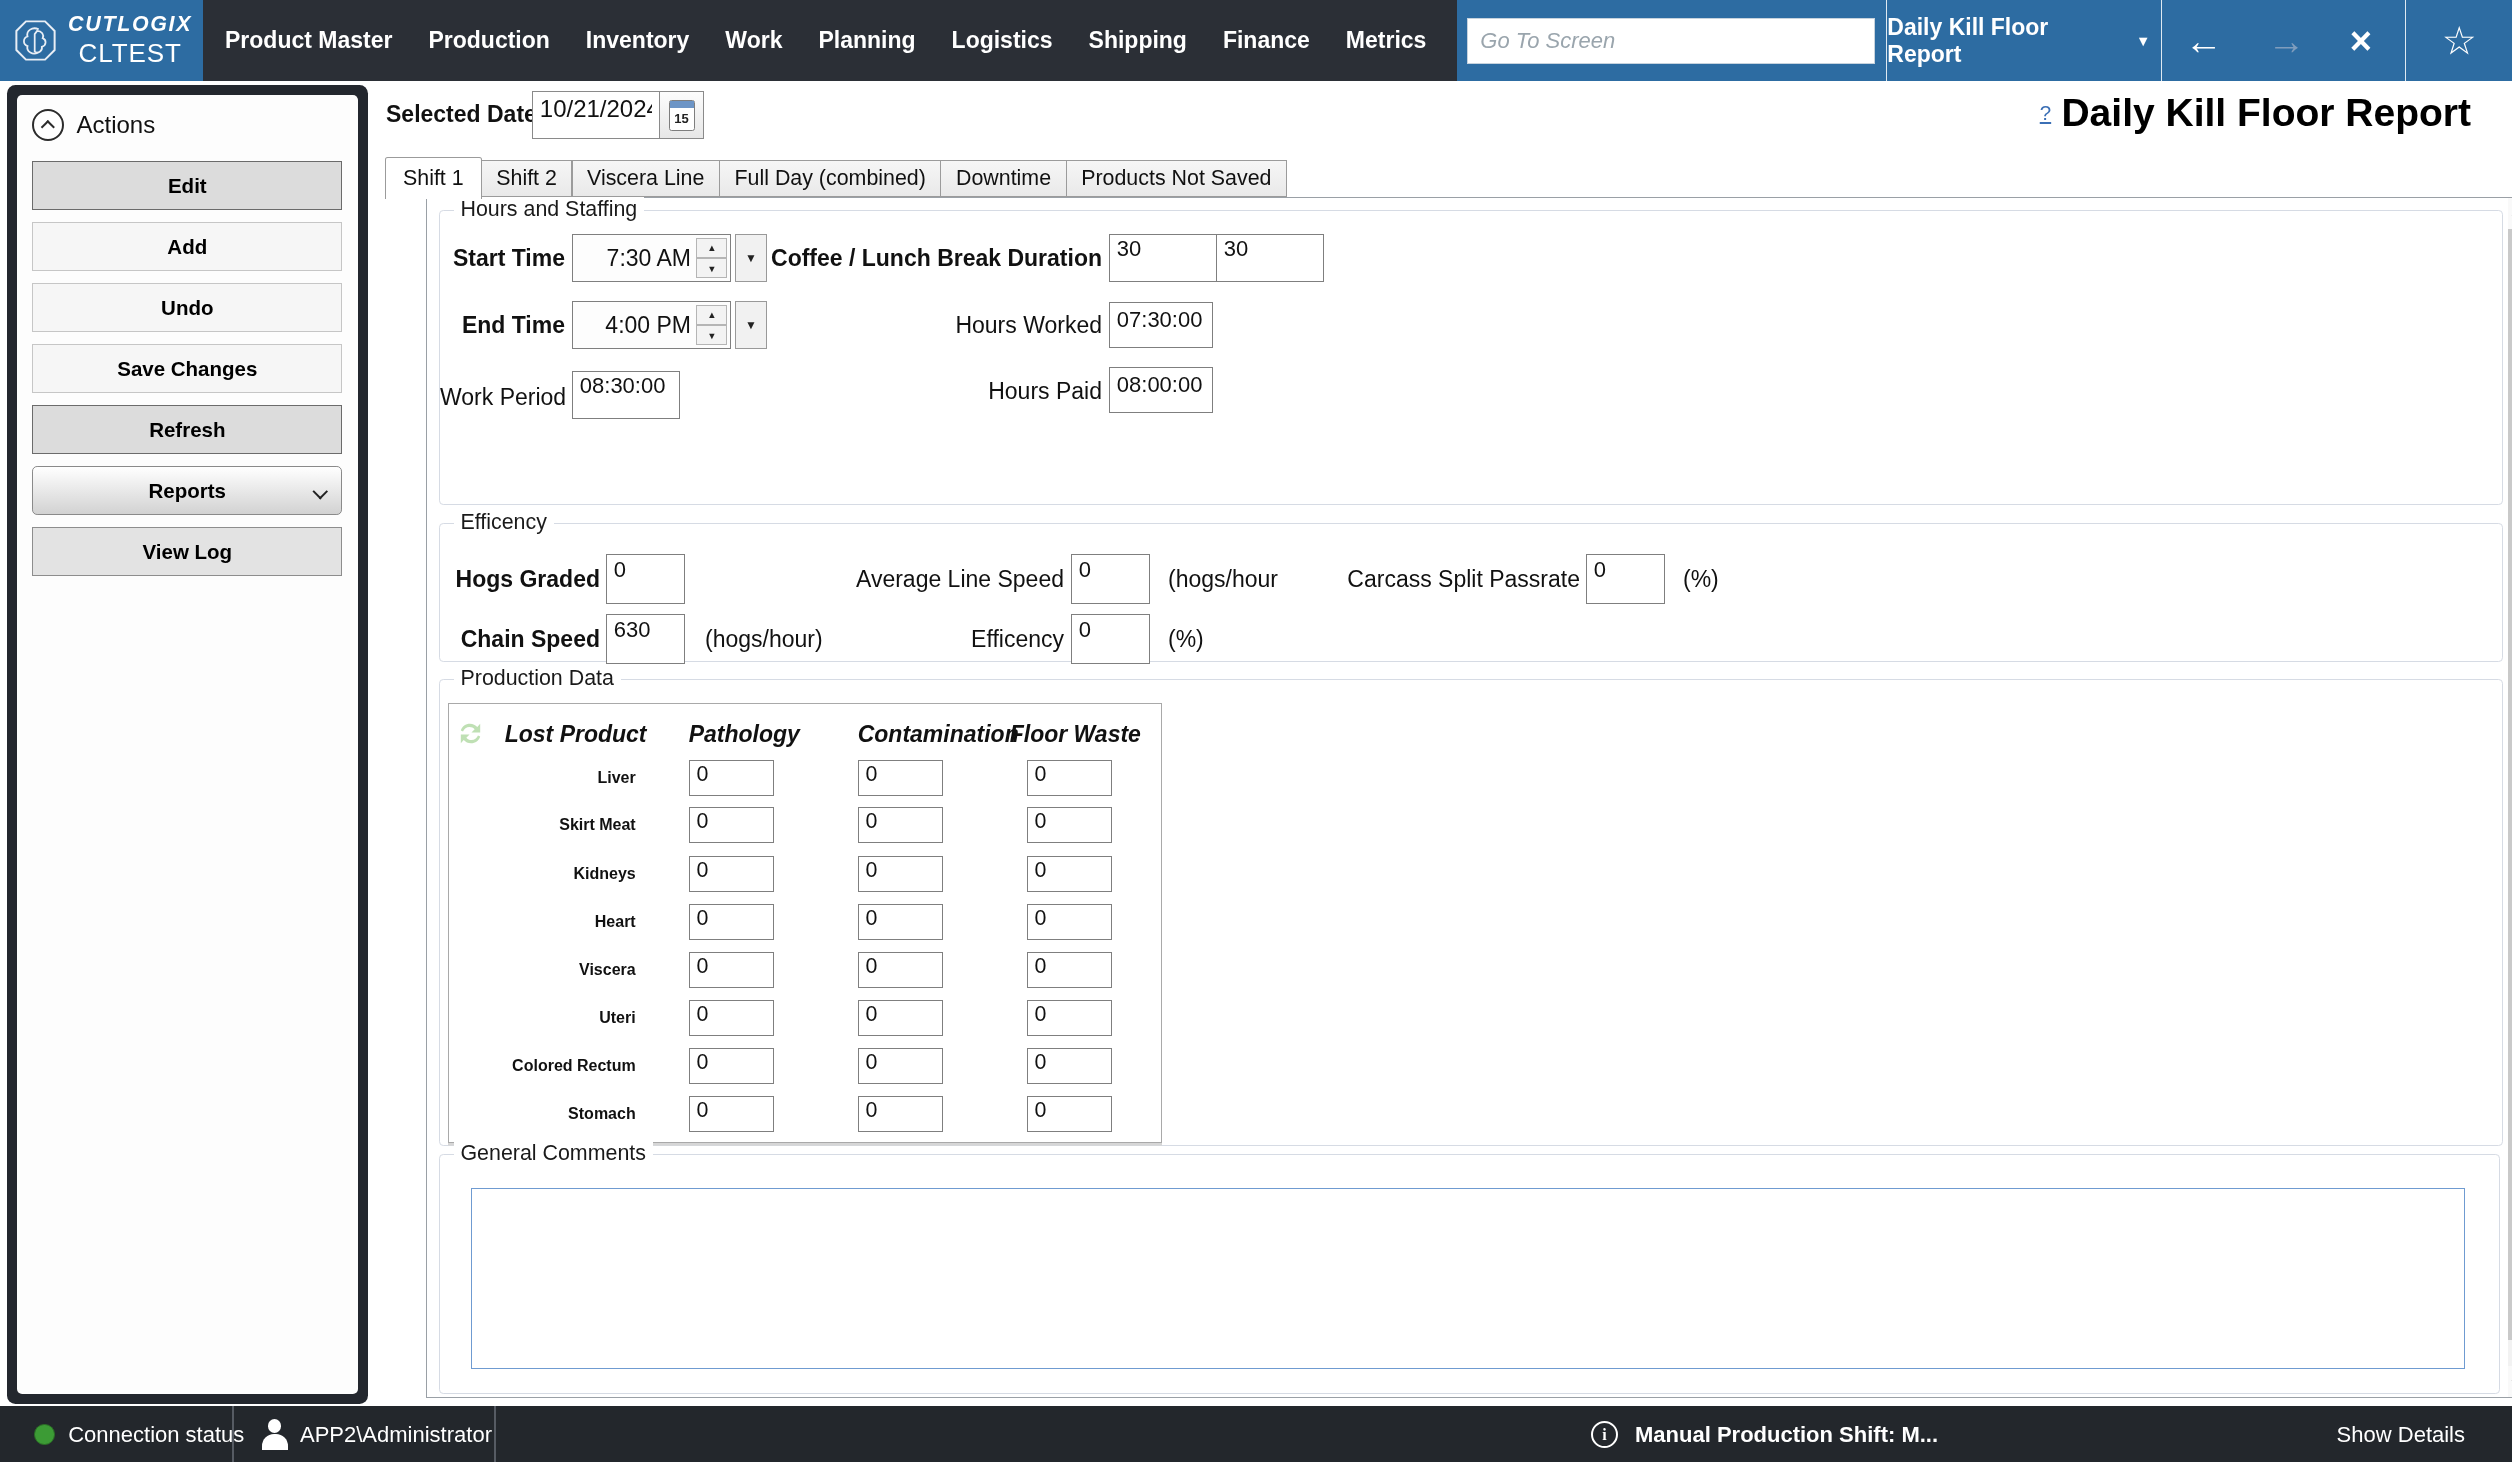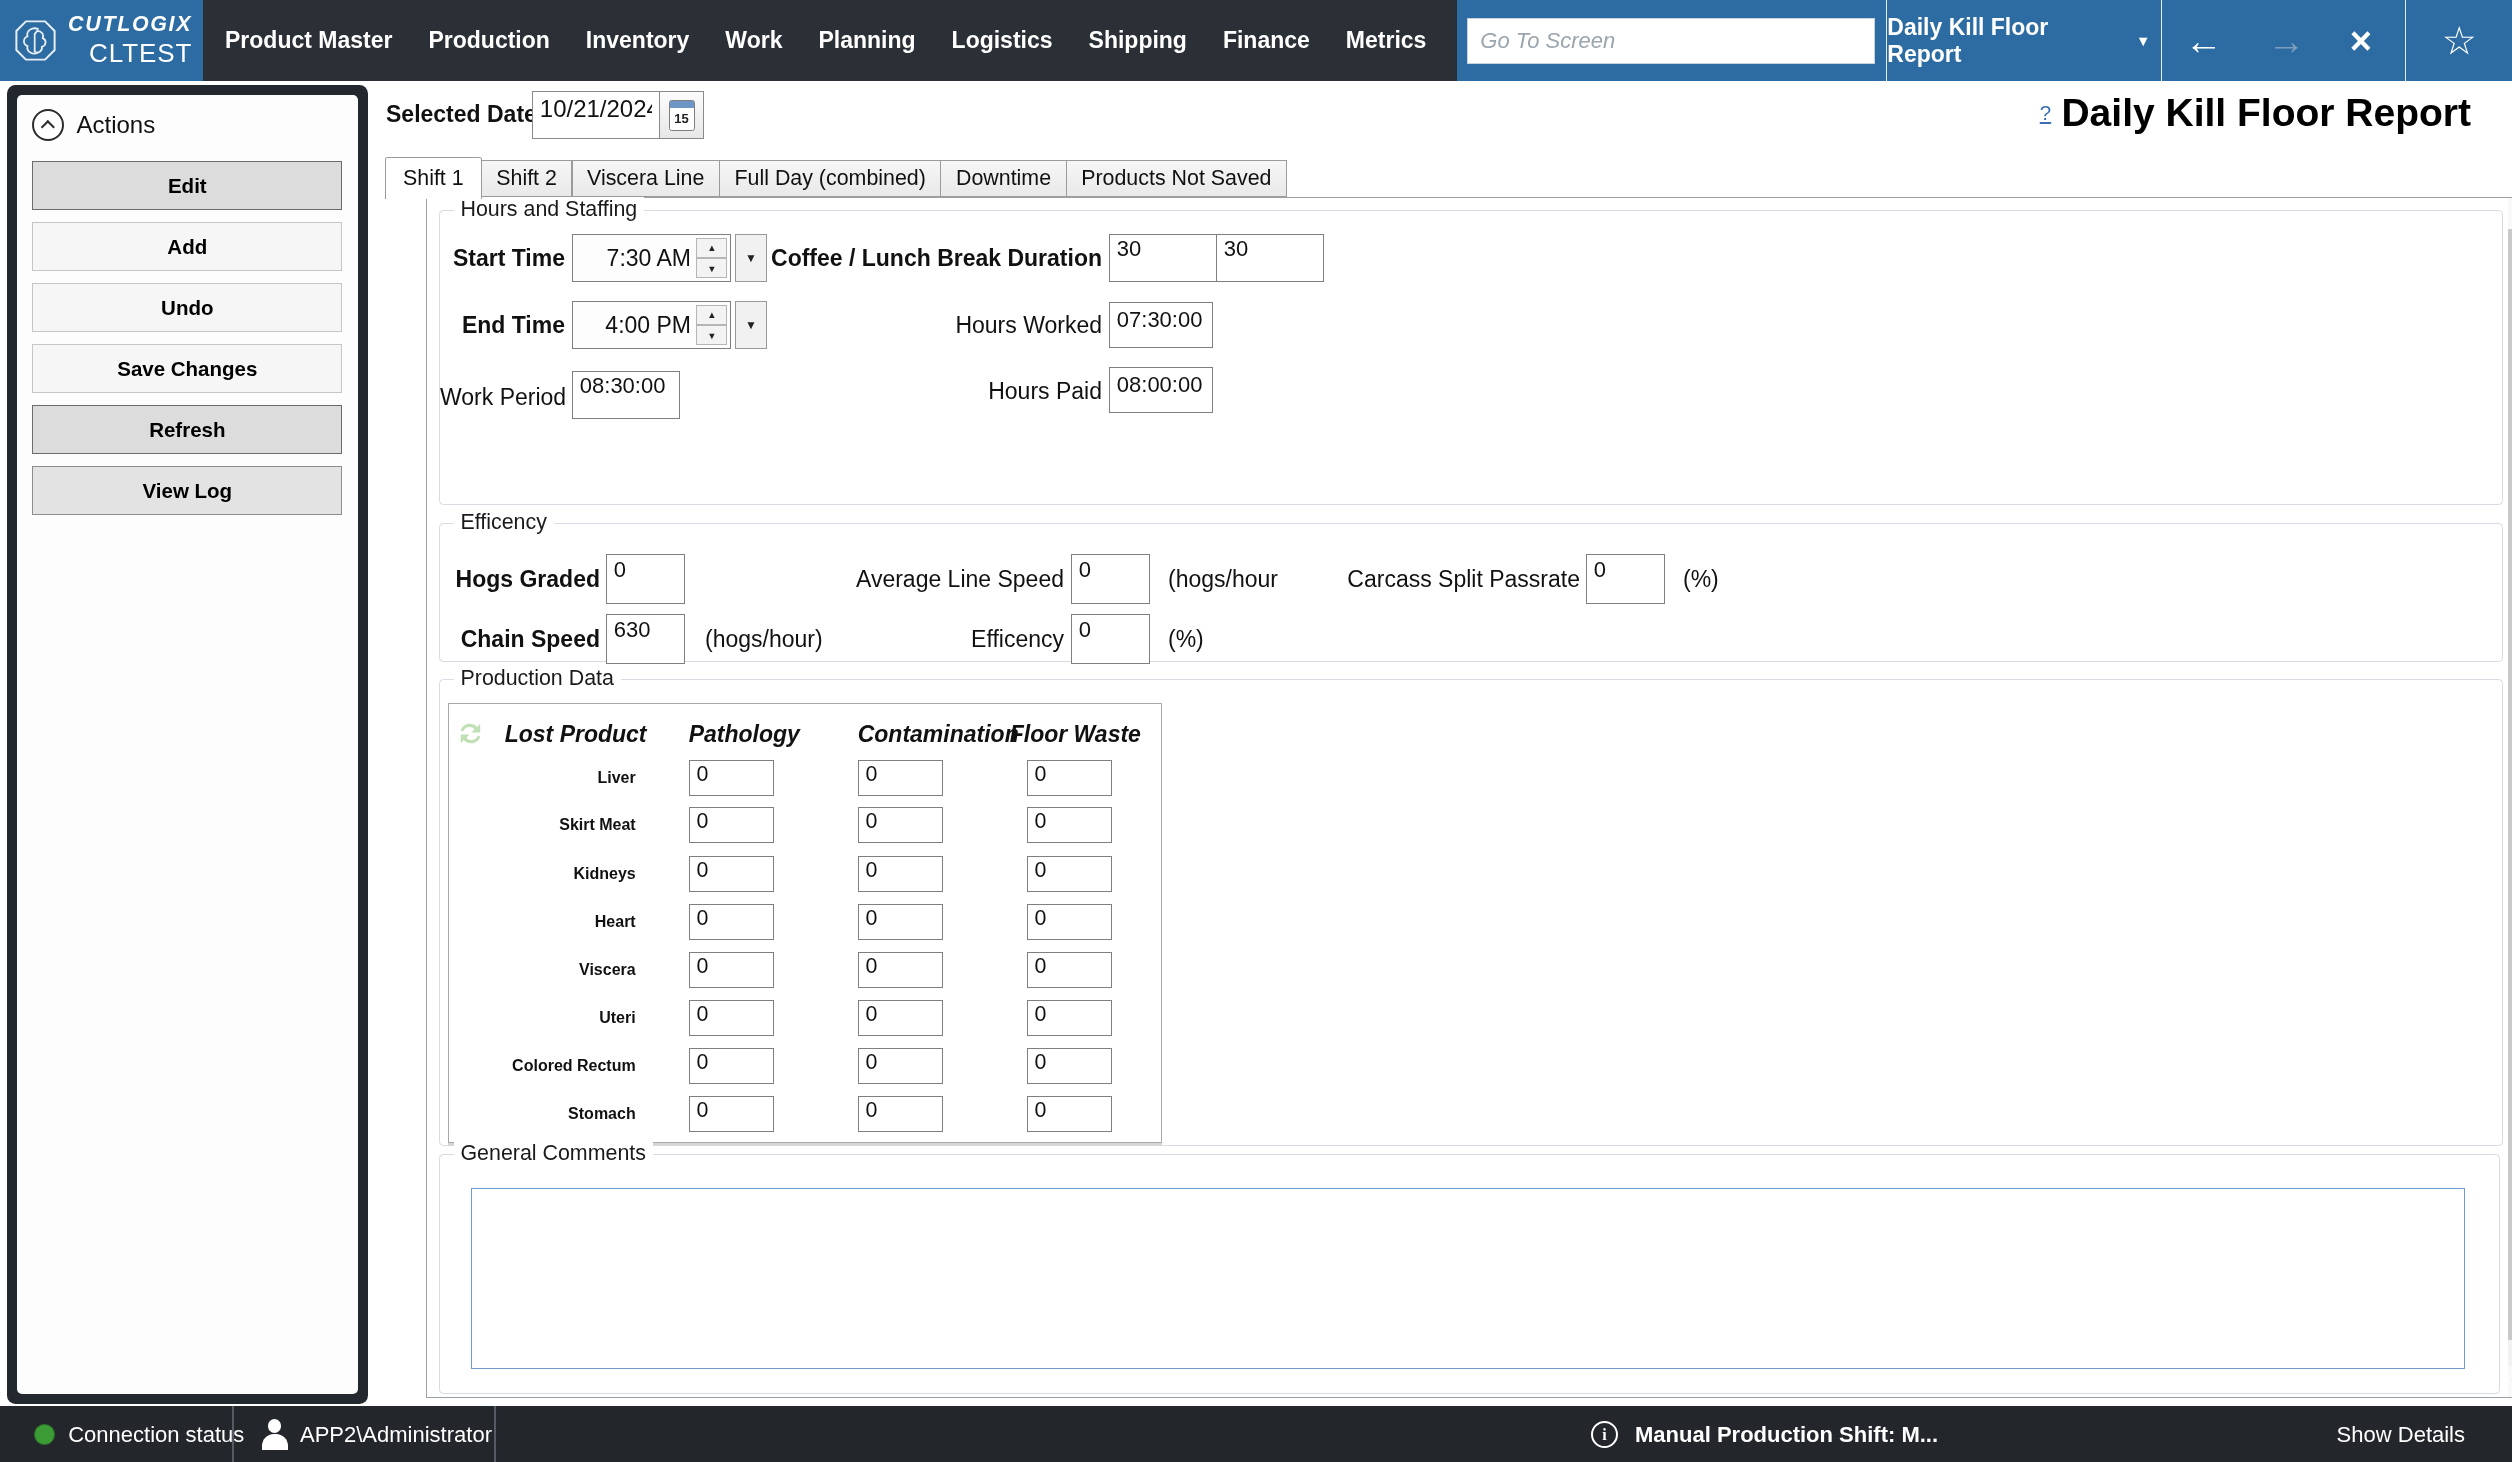--- a/index.html
+++ b/index.html
@@ -3,21 +3,21 @@
 <meta charset="utf-8">
 <style>
   html,body{margin:0;padding:0;background:#fff;}
   body{width:2512px;height:1463px;overflow:hidden;font-family:"Liberation Sans","DejaVu Sans",sans-serif;color:#111;}
   #app{position:relative;width:2512px;height:1463px;background:#fff;}
 
   
   .topbar{position:absolute;left:0;top:0;width:2512px;height:81px;background:#2b2f36;}
   .brand{position:absolute;left:0;top:0;width:203px;height:81px;background:#2d6ca2;display:flex;align-items:center;}
   .brand-icon{margin-left:10.3px;width:51px;height:53px;flex:0 0 auto;}
-  .brand-text{margin-left:6.8px;display:flex;flex-direction:column;align-items:flex-end;}
+  .brand-text{margin-left:6.8px;display:flex;flex-direction:column;align-items:center;}
   .brand-name{color:#fff;font-size:21.4px;font-weight:bold;font-style:italic;letter-spacing:1.7px;}
   .brand-env{color:#fff;font-size:26px;margin-top:1.7px;letter-spacing:0.9px;}
   .menu{position:absolute;left:207px;top:0;height:81px;display:flex;align-items:center;}
   .menu-item{color:#fff;font-weight:bold;font-size:23px;padding:0 18px;white-space:nowrap;cursor:default;}
   .top-right{position:absolute;left:1457px;top:0;width:1055px;height:81px;background:#2d6ca2;display:flex;align-items:center;}
   .goto-input{margin-left:10.3px;width:408px;height:46px;box-sizing:border-box;border:0.9px solid #c6d2dd;background:#fff;font-size:22px;padding:0 12px;color:#333;font-family:inherit;}
   .goto-input::placeholder{font-style:italic;color:#9aa5ad;}
   .tr-sep{width:1.7px;height:81px;background:rgba(255,255,255,.85);margin-left:10.3px;}
   .screen-sel{width:263px;height:81px;display:flex;align-items:center;justify-content:center;gap:17px;color:#fff;font-size:23px;font-weight:bold;cursor:pointer;}
   .sel-caret{font-size:14.5px;}
@@ -167,20 +167,24 @@
       <div class="actions-hdr">
         <div class="circle-chev"></div>
         <span class="actions-title">Actions</span>
       </div>
       <div class="act-btns">
         <div class="act-btn btn-mid">Edit</div>
         <div class="act-btn btn-light">Add</div>
         <div class="act-btn btn-light">Undo</div>
         <div class="act-btn btn-light">Save Changes</div>
         <div class="act-btn btn-mid">Refresh</div>
+        <div class="act-btn btn-reports">
+          <span>Reports</span>
+          <span class="rep-chev"></span>
+        </div>
         <div class="act-btn btn-viewlog">View Log</div>
       </div>
     </div>
   </div>
 
   <span class="sel-date-label">Selected Date</span>
   <div class="date-box">
     <input class="date-input" type="text" value="10/21/2024" style="">
     <div class="cal-btn">
       <div class="cal-icon">

